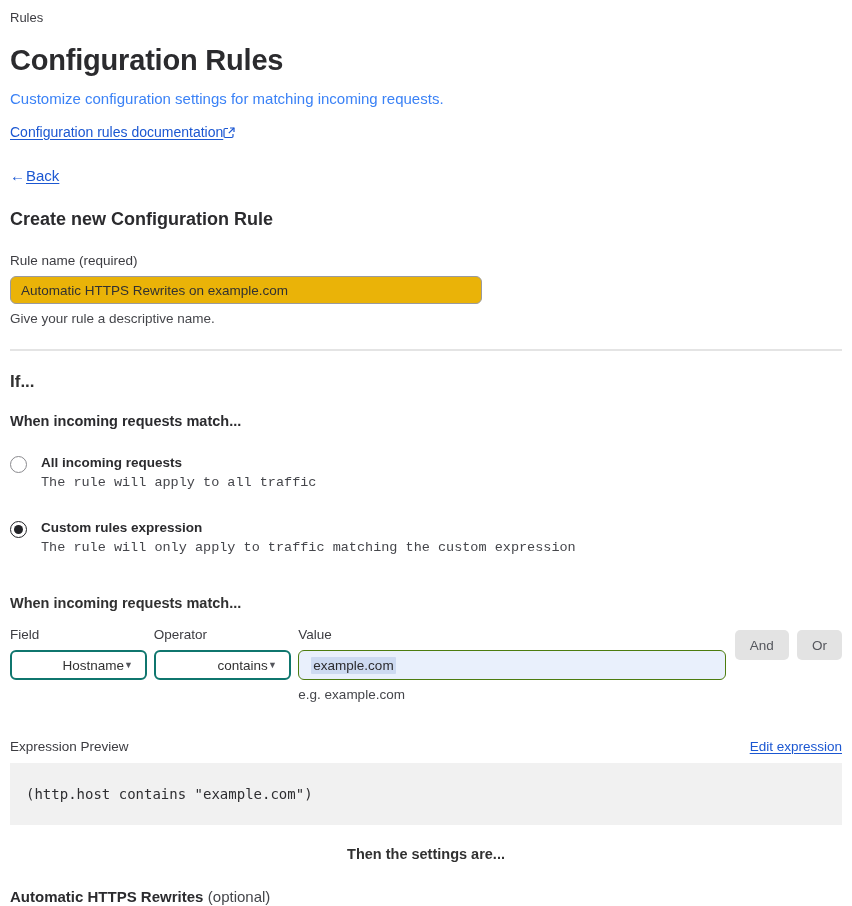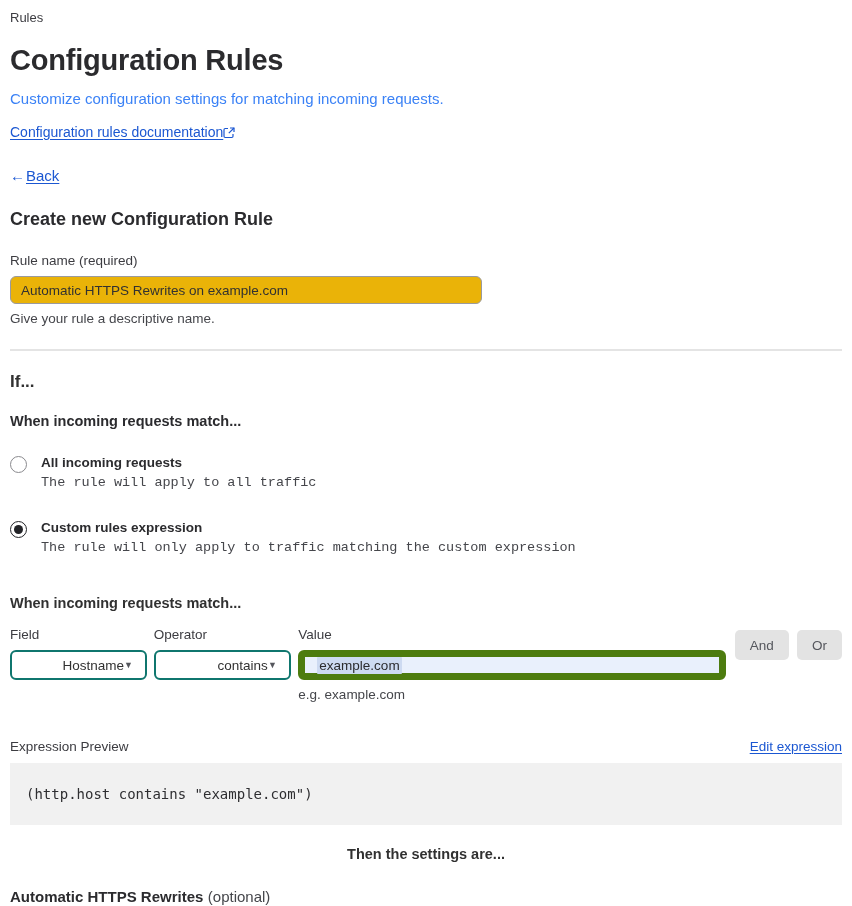--- a/index.html
+++ b/index.html
@@ -55,21 +55,21 @@
   .builder-col .field-label { margin-bottom: 8px; }
   .select-box {
     width: 137px; height: 30px;
     border: 2px solid #0f766e; border-radius: 6px; background: #fff;
     display: flex; align-items: center; justify-content: flex-end;
     padding: 0 12px; font-size: 13.5px; color: #313131; cursor: pointer;
   }
   .caret { font-size: 9px; color: #55575d; }
   .value-box {
     width: 428px; height: 30px;
-    border: 7px solid #4d7c0f; border-radius: 6px;
+    border: 1px solid #4d7c0f; border-radius: 6px;
     background: #e9f0fc;
     display: flex; align-items: center; padding: 0 12px;
     font-size: 13.5px; color: #2b2b2e;
   }
   .value-box .sel { background: #cddaf1; padding: 1px 2px; border-radius: 1px; }
   .gap9 { width: 9px; } .gap10 { width: 10px; } .gap11 { width: 11px; }
   .logic-btn {
     height: 30px; margin-top: 3px; padding: 0 15px;
     background: #e3e3e3; border: none; border-radius: 5px;
     font-size: 13.5px; color: #55575d; cursor: pointer;

